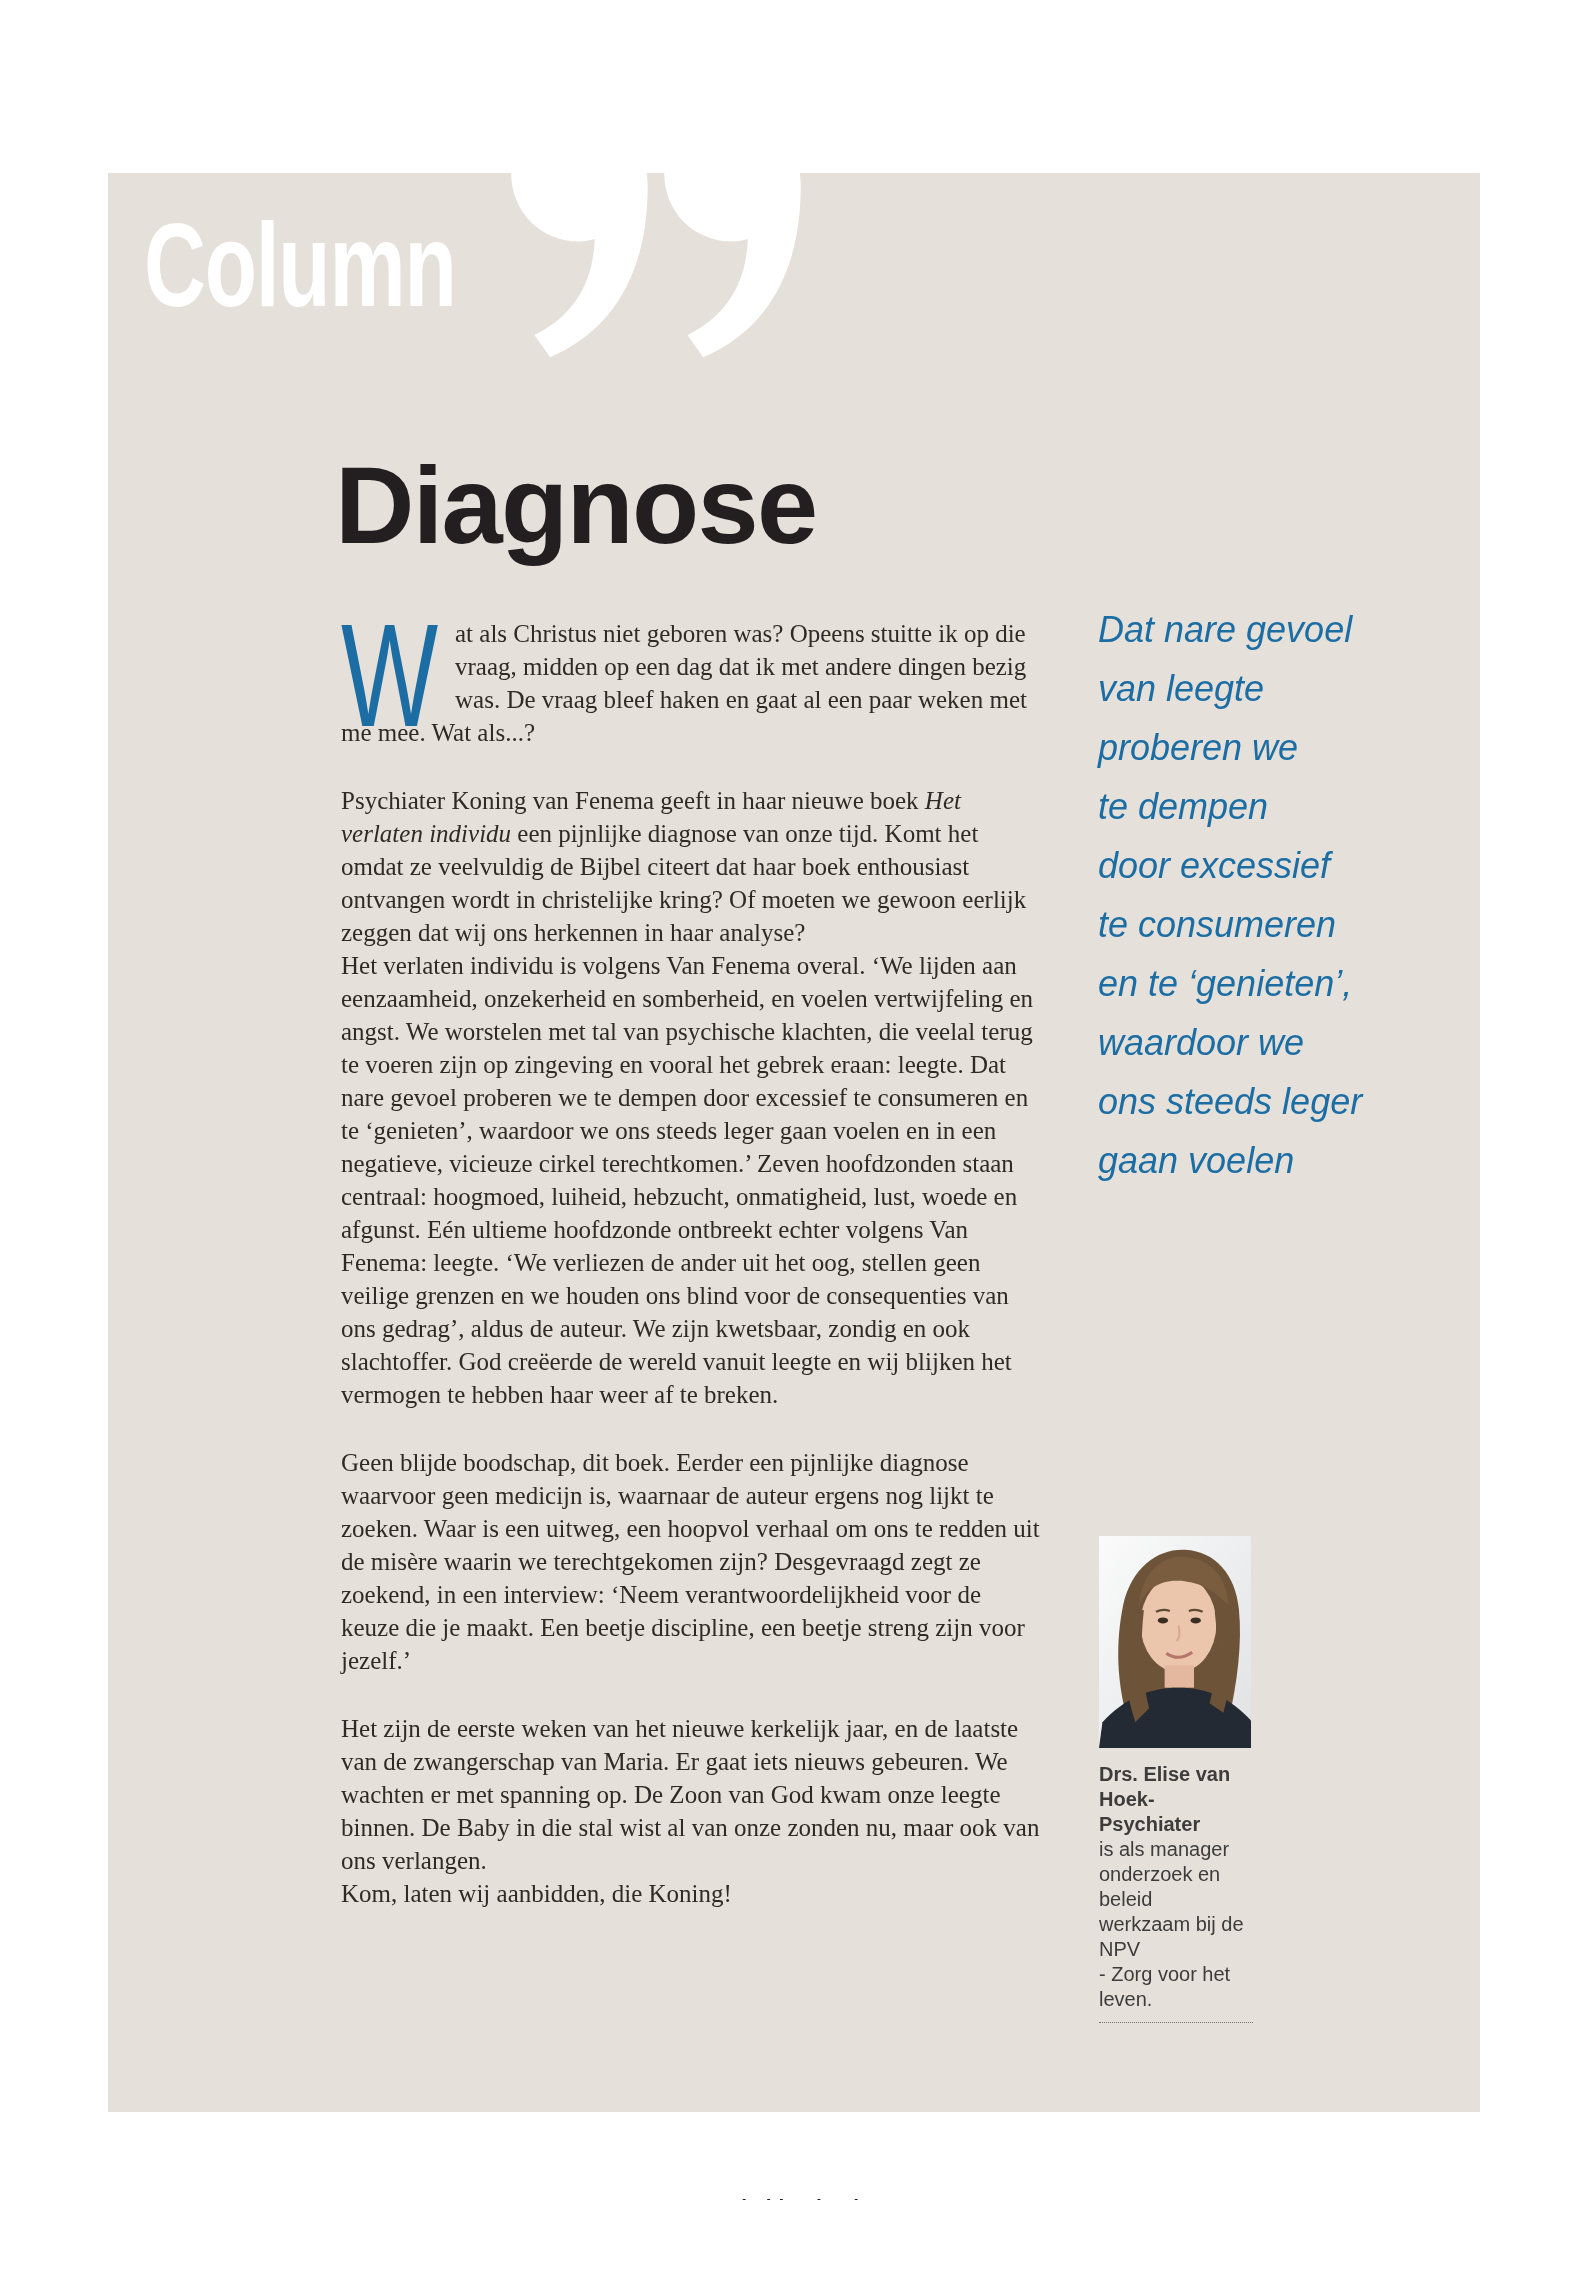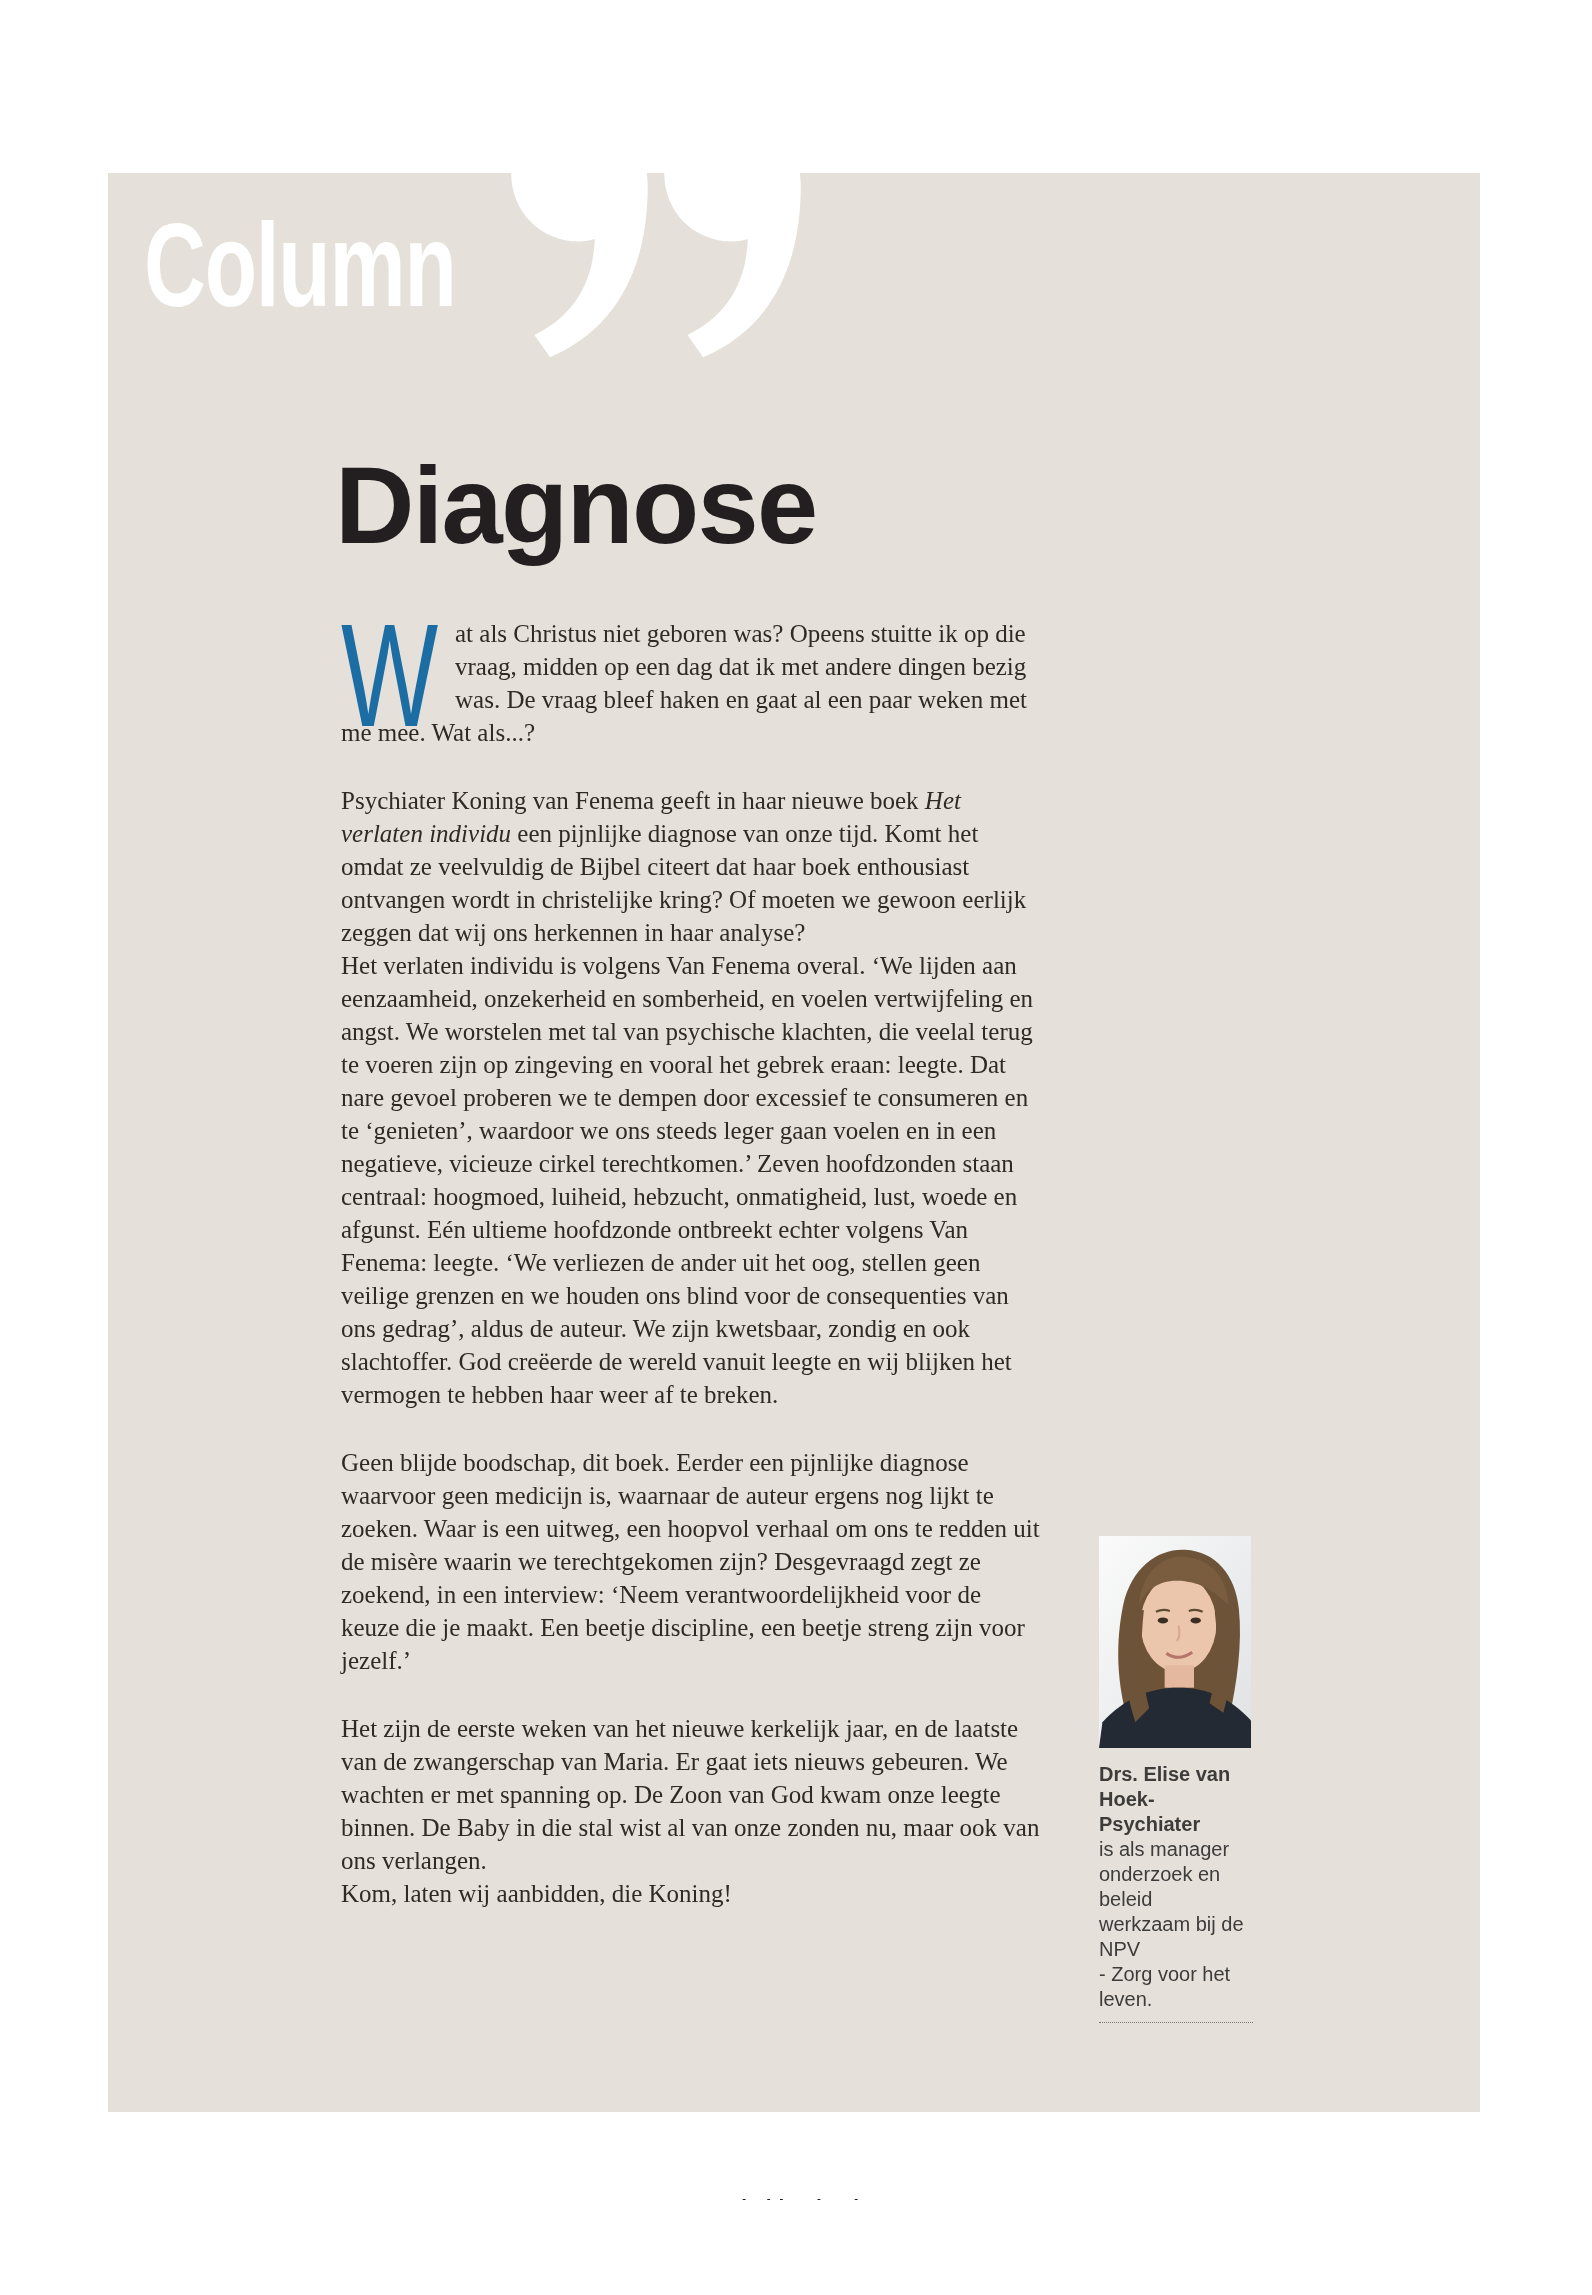--- a/index.html
+++ b/index.html
@@ -54,20 +54,30 @@
 
   <div class="body">
     <p class="para"><span class="dropcap">W</span><span>at als Christus niet geboren was? Opeens stuitte ik op die vraag, midden op een dag dat ik met andere dingen bezig was. De vraag bleef haken en gaat al een paar weken met me mee. Wat als...?</span></p>
     <p class="para"><span>Psychiater Koning van Fenema geeft in haar nieuwe boek </span><span class="book-title">Het verlaten individu</span><span> een pijnlijke diagnose van onze tijd. Komt het omdat ze veelvuldig de Bijbel citeert dat haar boek enthousiast ontvangen wordt in christelijke kring? Of moeten we gewoon eerlijk zeggen dat wij ons herkennen in haar analyse?
 Het verlaten individu is volgens Van Fenema overal. ‘We lijden aan eenzaamheid, onzekerheid en somberheid, en voelen vertwijfeling en angst. We worstelen met tal van psychische klachten, die veelal terug te voeren zijn op zingeving en vooral het gebrek eraan: leegte. Dat nare gevoel proberen we te dempen door excessief te consumeren en te ‘genieten’, waardoor we ons steeds leger gaan voelen en in een negatieve, vicieuze cirkel terechtkomen.’ Zeven hoofdzonden staan centraal: hoogmoed, luiheid, hebzucht, onmatigheid, lust, woede en afgunst. Eén ultieme hoofdzonde ontbreekt echter volgens Van Fenema: leegte. ‘We verliezen de ander uit het oog, stellen geen veilige grenzen en we houden ons blind voor de consequenties van ons gedrag’, aldus de auteur. We zijn kwetsbaar, zondig en ook slachtoffer. God creëerde de wereld vanuit leegte en wij blijken het vermogen te hebben haar weer af te breken.</span></p>
     <p class="para">Geen blijde boodschap, dit boek. Eerder een pijnlijke diagnose waarvoor geen medicijn is, waarnaar de auteur ergens nog lijkt te zoeken. Waar is een uitweg, een hoopvol verhaal om ons te redden uit de misère waarin we terechtgekomen zijn? Desgevraagd zegt ze zoekend, in een interview: ‘Neem verantwoordelijkheid voor de keuze die je maakt. Een beetje discipline, een beetje streng zijn voor jezelf.’</p>
     <p class="para">Het zijn de eerste weken van het nieuwe kerkelijk jaar, en de laatste van de zwangerschap van Maria. Er gaat iets nieuws gebeuren. We wachten er met spanning op. De Zoon van God kwam onze leegte binnen. De Baby in die stal wist al van onze zonden nu, maar ook van ons verlangen.
 Kom, laten wij aanbidden, die Koning!</p>
   </div>
 
+  <div class="pullquote">Dat nare gevoel
+van leegte
+proberen we
+te dempen
+door excessief
+te consumeren
+en te ‘genieten’,
+waardoor we
+ons steeds leger
+gaan voelen</div>
 
   <svg class="photo" viewBox="0 0 176 246" preserveAspectRatio="none" aria-hidden="true">
     <defs>
       <linearGradient id="pg" x1="0" y1="0" x2="1" y2="1">
         <stop offset="0" stop-color="#fbfbfb"></stop>
         <stop offset="1" stop-color="#dfe1e3"></stop>
       </linearGradient>
     </defs>
     <rect width="176" height="246" fill="url(#pg)"></rect>
     <path d="M38 230 C18 170 20 120 28 80 C38 35 70 14 100 16 C135 18 158 45 162 85 C166 125 160 170 150 215 L120 235 Z" fill="#6d5338"></path>

